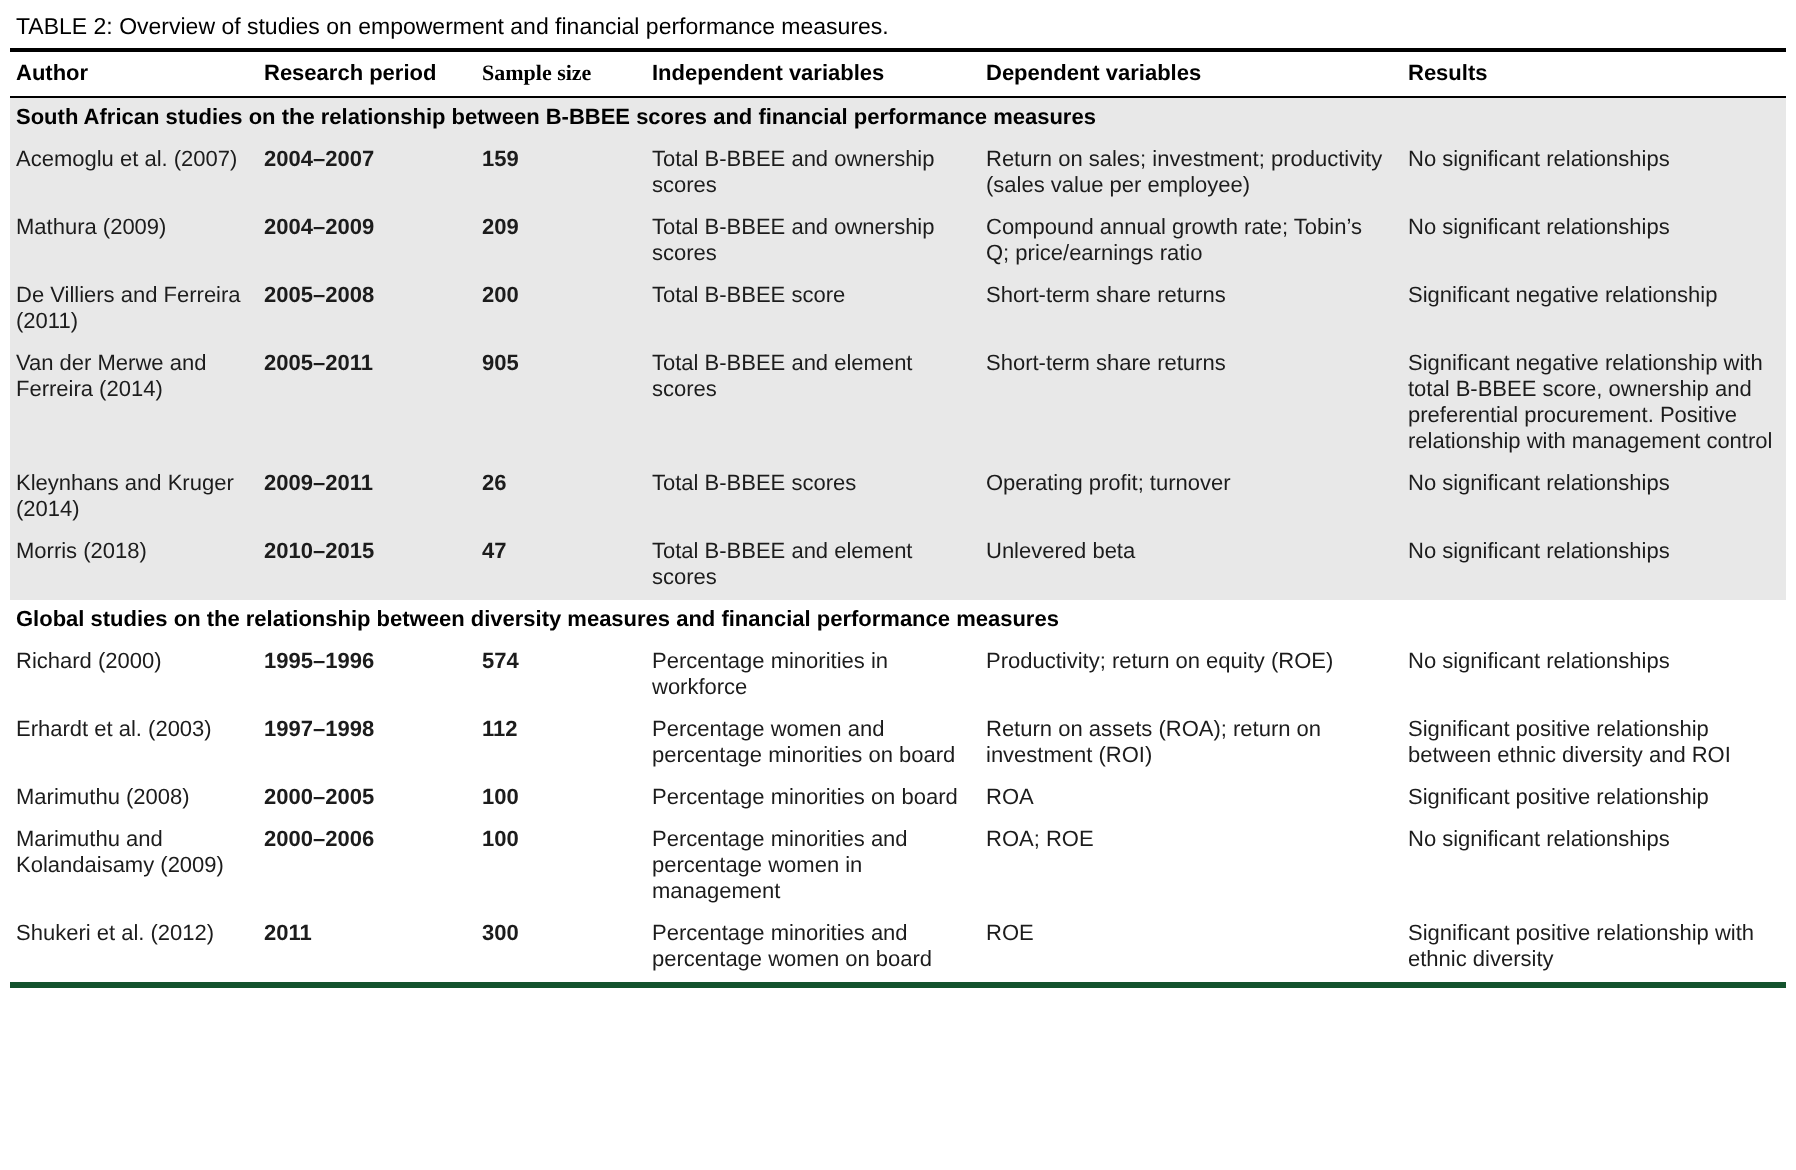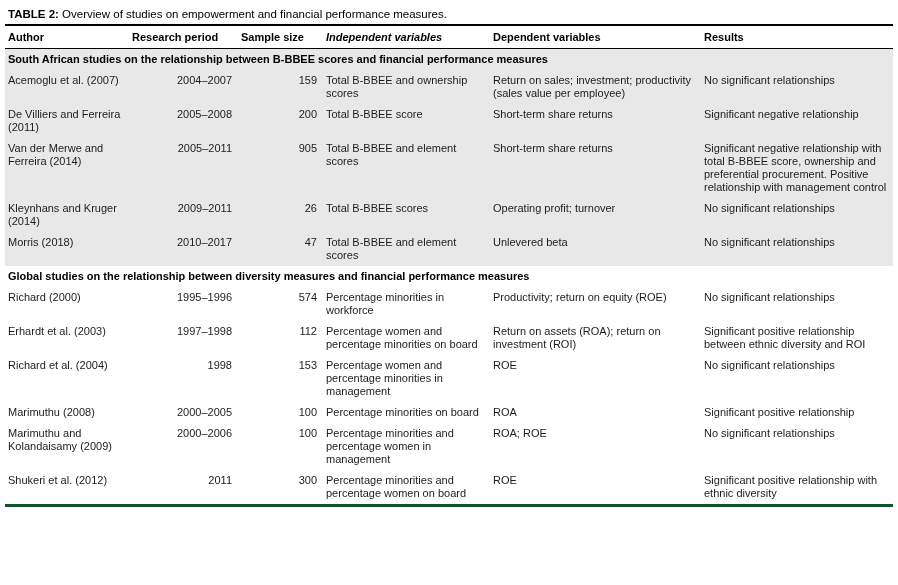--- a/index.html
+++ b/index.html
@@ -9,21 +9,21 @@
     width:898px;
     font-size:11px;
     -webkit-font-smoothing:antialiased;
   }
   .page{padding:6px 5px 0 5px;}
   .table-title{
     padding:2px 3px 4px 3px;
     font-size:11.5px;
     color:#000;
   }
-  .table-title .bold{font-weight:bold;text-align:center;}
+  .table-title .bold{font-weight:normal;text-align:center;}
   .rule-top{border-bottom:2px solid #000;}
   table.studies{
     width:100%;
     border-collapse:collapse;
     table-layout:fixed;
   }
   table.studies th{
     font-weight:bold;
     color:#000;
     text-align:left;
@@ -40,25 +40,25 @@
   }
   table.studies tr.shaded td{background:#e8e8e8;}
   table.studies td.section-header{
     font-weight:bold;
     color:#000;
     padding:4px 6px 4px 3px;
   }
   
   .w-author{width:115px;}
   .w-period{width:100px;text-align:center;margin-top:20px;}
-  .w-sample{width:76px;text-align:center;}
-  .w-indep{width:158px;font-style:italic;}
+  .w-sample{width:76px;text-align:center;font-family:Liberation Serif, serif;}
+  .w-indep{width:158px;}
   .w-dep{width:202px;}
   .w-results{width:auto;}
-  td.col1,td.col2{text-align:right;}
+  td.col1,td.col2{text-align:left;font-weight:bold;}
   tr.last-row td{border-bottom:3px solid #14532d;}
 </style>
 </head>
 <body>
 
 <div class="page">
 
   <div class="table-title rule-top">
     <span class="bold">TABLE 2:</span>
     <span>Overview of studies on empowerment and financial performance measures.</span>
@@ -81,20 +81,28 @@
         </tr>
         <tr class="shaded">
           <td class="col0">Acemoglu et al. (2007)</td>
           <td class="col1">2004–2007</td>
           <td class="col2">159</td>
           <td class="col3">Total B-BBEE and ownership scores</td>
           <td class="col4">Return on sales; investment; productivity (sales value per employee)</td>
           <td class="col5">No significant relationships</td>
         </tr>
         <tr class="shaded">
+          <td class="col0">Mathura (2009)</td>
+          <td class="col1">2004–2009</td>
+          <td class="col2">209</td>
+          <td class="col3">Total B-BBEE and ownership scores</td>
+          <td class="col4">Compound annual growth rate; Tobin’s Q; price/earnings ratio</td>
+          <td class="col5">No significant relationships</td>
+        </tr>
+        <tr class="shaded">
           <td class="col0">De Villiers and Ferreira (2011)</td>
           <td class="col1">2005–2008</td>
           <td class="col2">200</td>
           <td class="col3">Total B-BBEE score</td>
           <td class="col4">Short-term share returns</td>
           <td class="col5">Significant negative relationship</td>
         </tr>
         <tr class="shaded">
           <td class="col0">Van der Merwe and Ferreira (2014)</td>
           <td class="col1">2005–2011</td>
@@ -106,21 +114,21 @@
         <tr class="shaded">
           <td class="col0">Kleynhans and Kruger (2014)</td>
           <td class="col1">2009–2011</td>
           <td class="col2">26</td>
           <td class="col3">Total B-BBEE scores</td>
           <td class="col4">Operating profit; turnover</td>
           <td class="col5">No significant relationships</td>
         </tr>
         <tr class="shaded">
           <td class="col0">Morris (2018)</td>
-          <td class="col1">2010–2017</td>
+          <td class="col1">2010–2015</td>
           <td class="col2">47</td>
           <td class="col3">Total B-BBEE and element scores</td>
           <td class="col4">Unlevered beta</td>
           <td class="col5">No significant relationships</td>
         </tr>
         <tr>
           <td colspan="6" class="section-header">Global studies on the relationship between diversity measures and financial performance measures</td>
         </tr>
         <tr>
           <td class="col0">Richard (2000)</td>
@@ -130,28 +138,20 @@
           <td class="col4">Productivity; return on equity (ROE)</td>
           <td class="col5">No significant relationships</td>
         </tr>
         <tr>
           <td class="col0">Erhardt et al. (2003)</td>
           <td class="col1">1997–1998</td>
           <td class="col2">112</td>
           <td class="col3">Percentage women and percentage minorities on board</td>
           <td class="col4">Return on assets (ROA); return on investment (ROI)</td>
           <td class="col5">Significant positive relationship between ethnic diversity and ROI</td>
-        </tr>
-        <tr>
-          <td class="col0">Richard et al. (2004)</td>
-          <td class="col1">1998</td>
-          <td class="col2">153</td>
-          <td class="col3">Percentage women and percentage minorities in management</td>
-          <td class="col4">ROE</td>
-          <td class="col5">No significant relationships</td>
         </tr>
         <tr>
           <td class="col0">Marimuthu (2008)</td>
           <td class="col1">2000–2005</td>
           <td class="col2">100</td>
           <td class="col3">Percentage minorities on board</td>
           <td class="col4">ROA</td>
           <td class="col5">Significant positive relationship</td>
         </tr>
         <tr>

